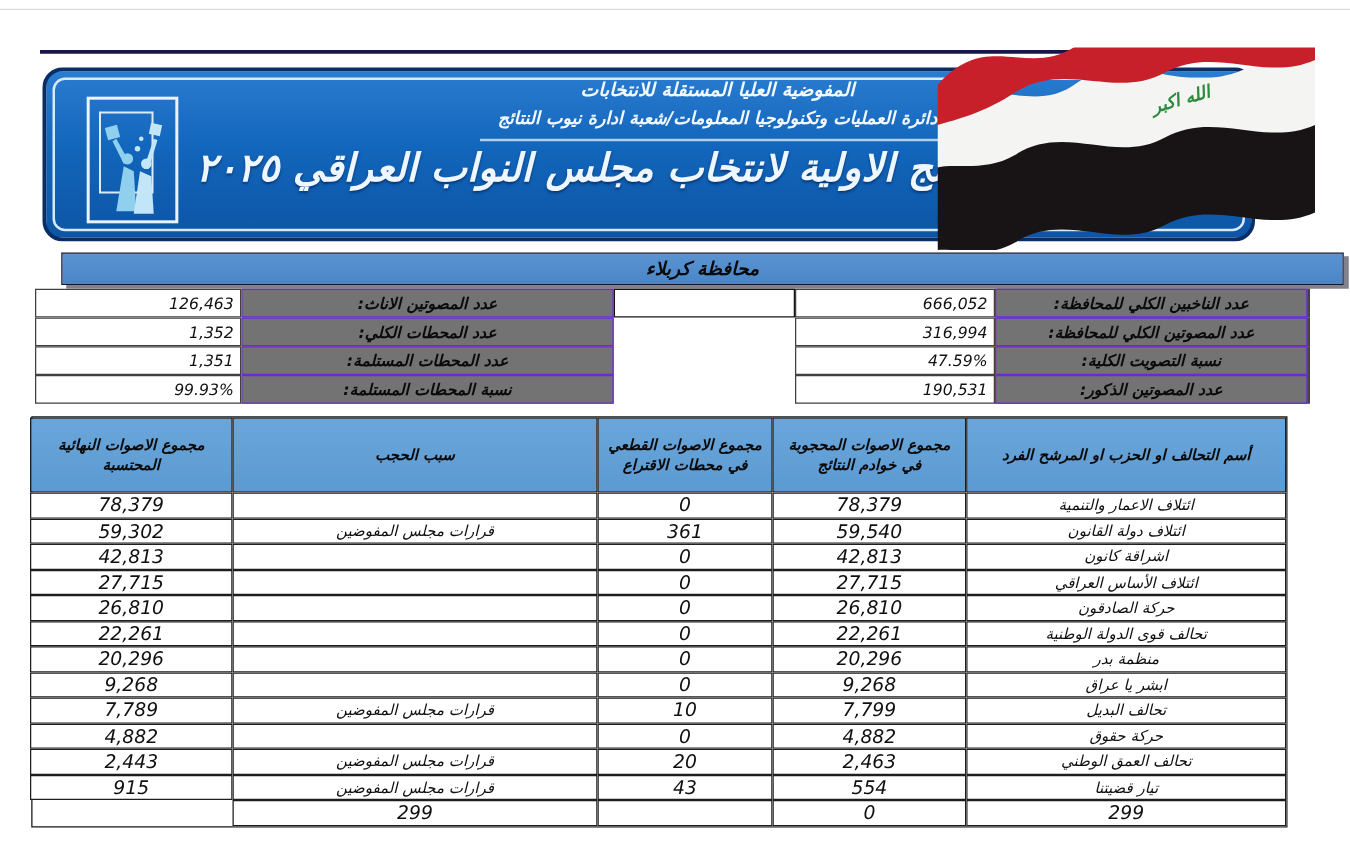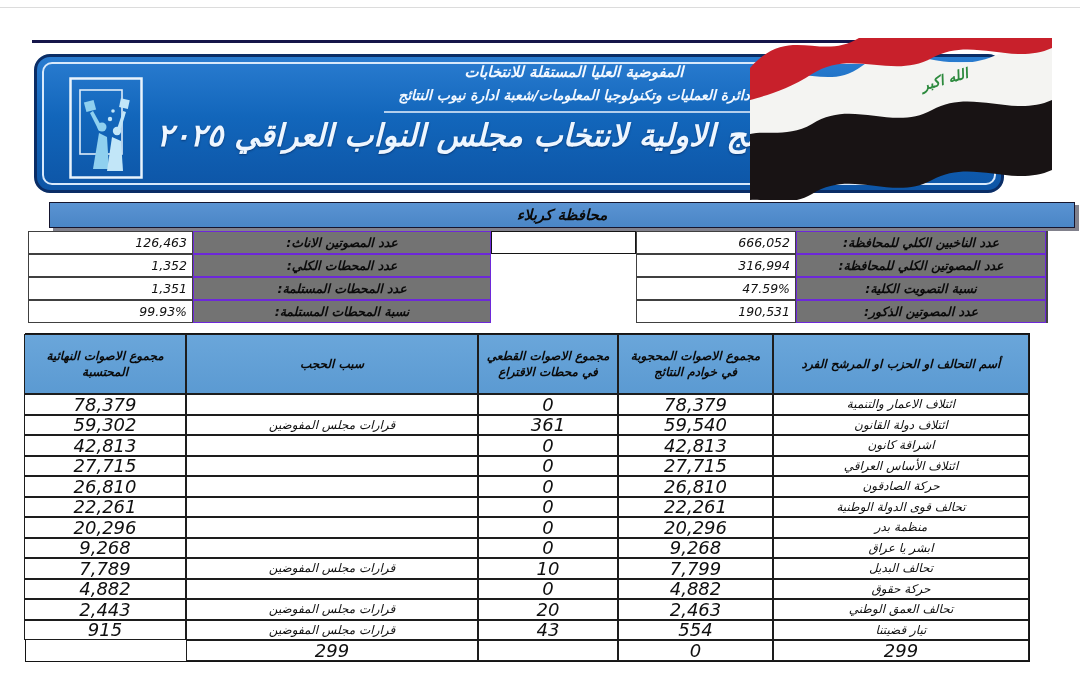--- a/index.html
+++ b/index.html
@@ -50,21 +50,21 @@
   .sum-gap.bordered { border:1px solid #141414; }
   .sum-label.thickr { border-left-width:1px; box-shadow:2px 0 0 rgba(20,20,20,.8);text-align:center; }
 
   
   .results { position:absolute; left:25px; top:333px; width:1005px; direction:rtl;
     display:grid; grid-template-columns:256px 155px 140px 292px 162px;
     border:1px solid #141414; }
   .results > div { border:1px solid #1d1d1d; display:flex; align-items:center; justify-content:center; text-align:center; }
   .hdr { background:linear-gradient(180deg,#6aa6da,#5b9ad2); height:60px; font-size:12px; font-weight:bold; color:#0a0a0a; padding:2px 6px; line-height:1.35; }
   .cell { height:20.5px; background:#fff; font-size:12px; color:#101010; }
-  .cell.num { direction:ltr; font-size:18px; }
+  .cell.num { direction:ltr; font-size:15px; }
   .cell.name { font-size:12px; }
 </style>
 </head>
 <body>
 
 <div class="page">
   <div class="top-artifact"></div>
 
   <div class="banner">
     <div class="banner-topline"></div>

